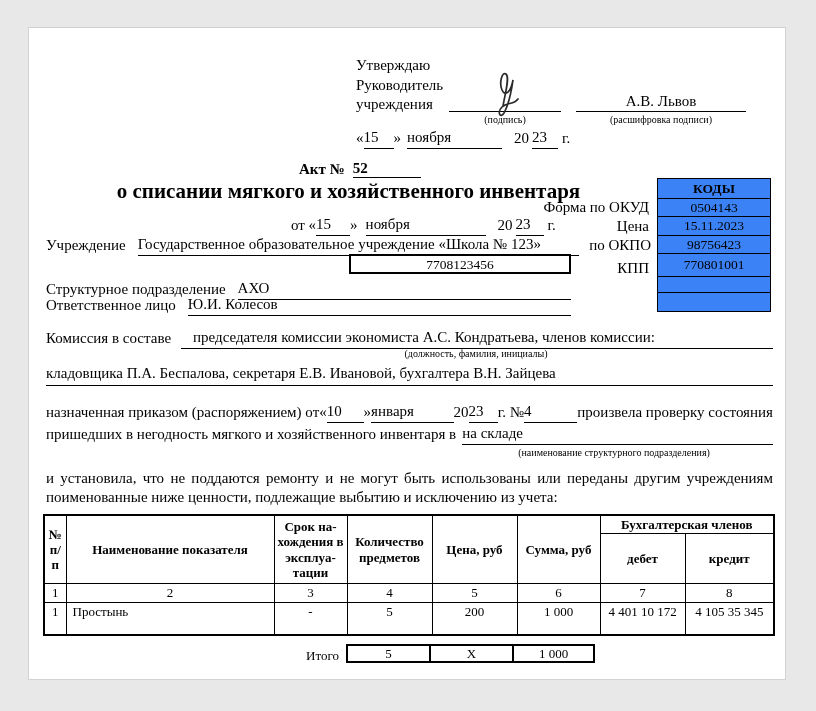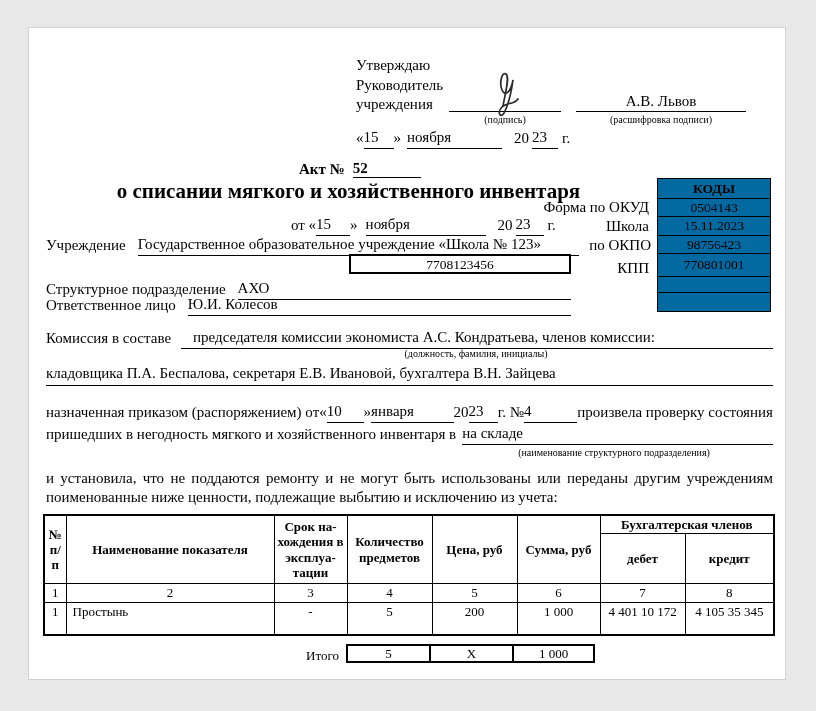--- a/index.html
+++ b/index.html
@@ -22,21 +22,21 @@
   .cap{font-size:10px;line-height:1.2;text-align:center;}
   .right{text-align:right;}
   .center{text-align:center;}
   .u{border-bottom:1px solid #000;box-sizing:border-box;}
   .flexrow{display:flex;align-items:flex-end;}
   .grow{flex:1 1 auto;}
   .nw{white-space:nowrap;}
   .justline{text-align:justify;text-align-last:justify;}
 
   
-  .codes{border:1.5px solid #000;box-sizing:border-box;background:#0369a1;}
+  .codes{border:1.5px solid #000;box-sizing:border-box;background:#3b82f6;}
   .codes .cell{border-bottom:1px solid #000;box-sizing:border-box;
     font-size:13.5px;text-align:center;overflow:hidden;}
   .codes .cell:last-child{border-bottom:none;}
 
   
   .innbox{border:2.5px solid #000;box-sizing:border-box;
     font-size:13.5px;text-align:center;line-height:16px;padding-top:1px;}
 
   
   table.inv{border-collapse:collapse;table-layout:fixed;
@@ -86,21 +86,21 @@
     <span class="nw" style="margin-left:4px;">г.</span>
   </div>
 
   <div class="abs flexrow bold" style="left:270px;top:131px;font-size:15px;line-height:1.2;">
     <span class="nw">Акт №</span>
     <span class="u" style="width:68px;margin-left:8px;">52</span>
   </div>
   <div class="abs bold center" style="left:17px;top:151px;width:605px;font-size:21px;line-height:1.2;">о списании мягкого и хозяйственного инвентаря</div>
 
   <div class="abs fs right" style="right:136px;top:170px;width:130px;">Форма по ОКУД</div>
-  <div class="abs fs right" style="right:136px;top:189px;width:130px;">Школа</div>
+  <div class="abs fs right" style="right:136px;top:189px;width:130px;">Цена</div>
 
   <div class="abs codes" style="left:628px;top:150px;width:114px;">
     <div class="cell bold" style="height:20px;line-height:19px;">КОДЫ</div>
     <div class="cell" style="height:18px;line-height:17px;">0504143</div>
     <div class="cell" style="height:19px;line-height:18px;">15.11.2023</div>
     <div class="cell" style="height:18px;line-height:17px;">98756423</div>
     <div class="cell" style="height:23px;line-height:22px;">770801001</div>
     <div class="cell" style="height:16px;"></div>
     <div class="cell" style="height:18px;"></div>
   </div>

